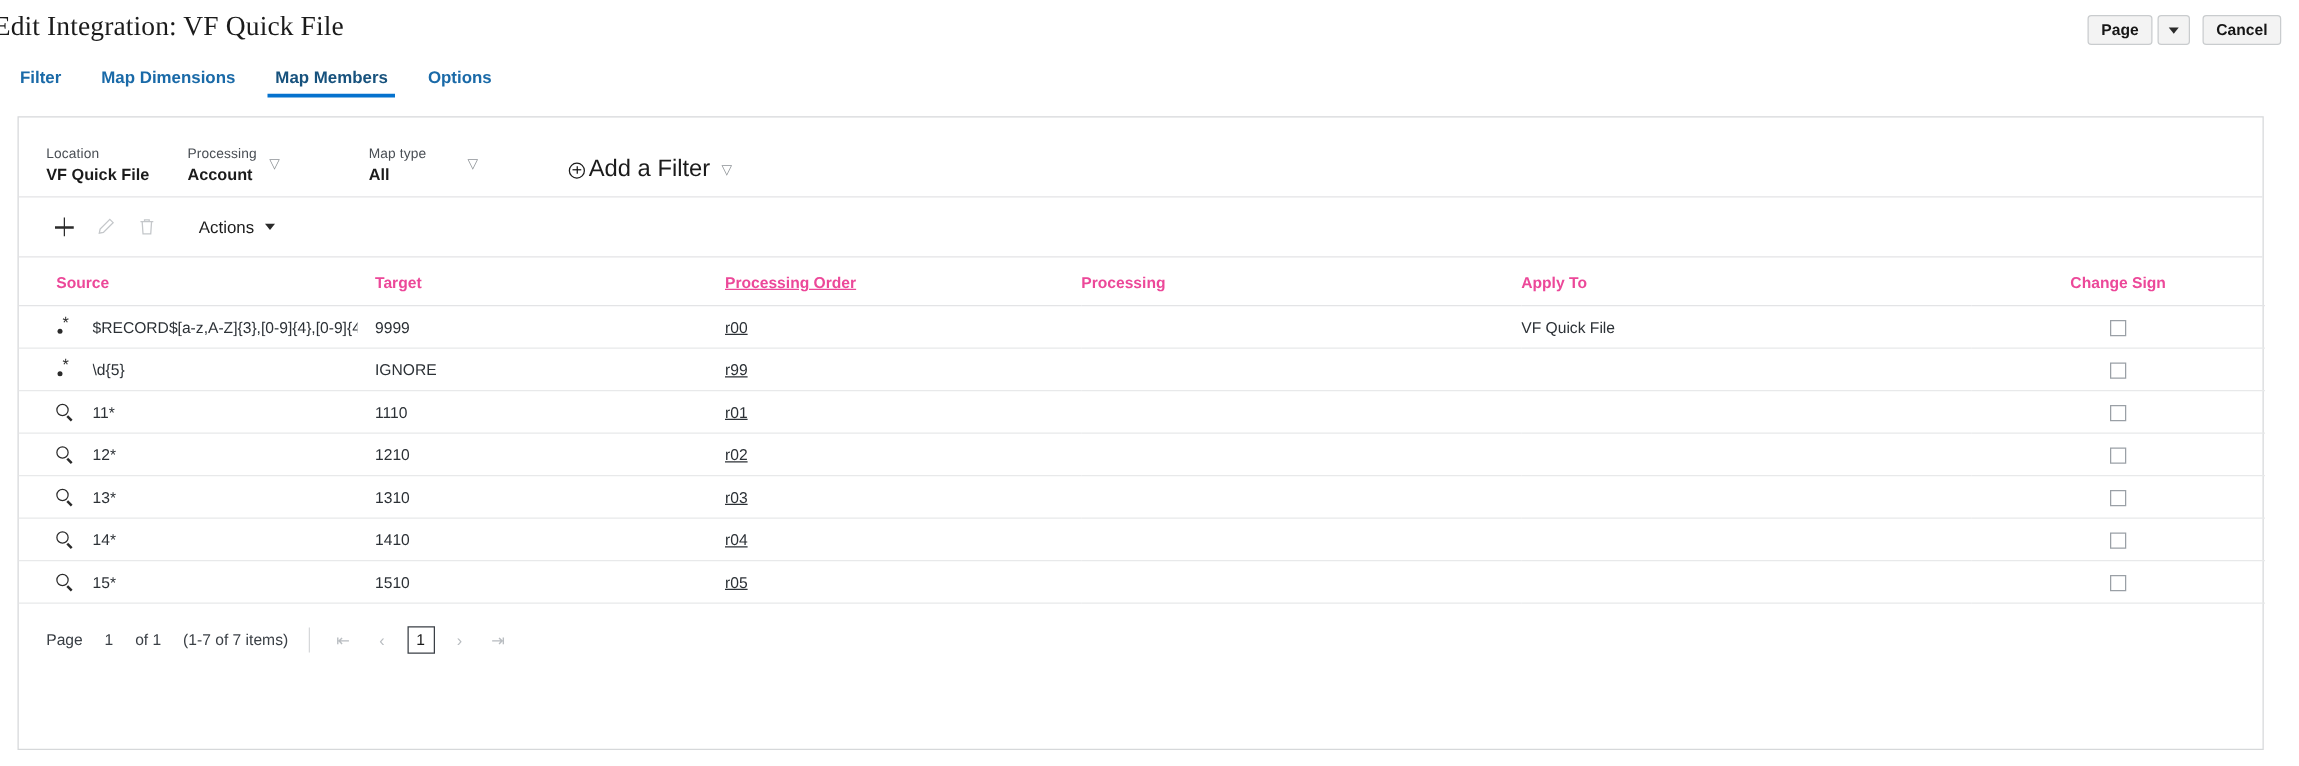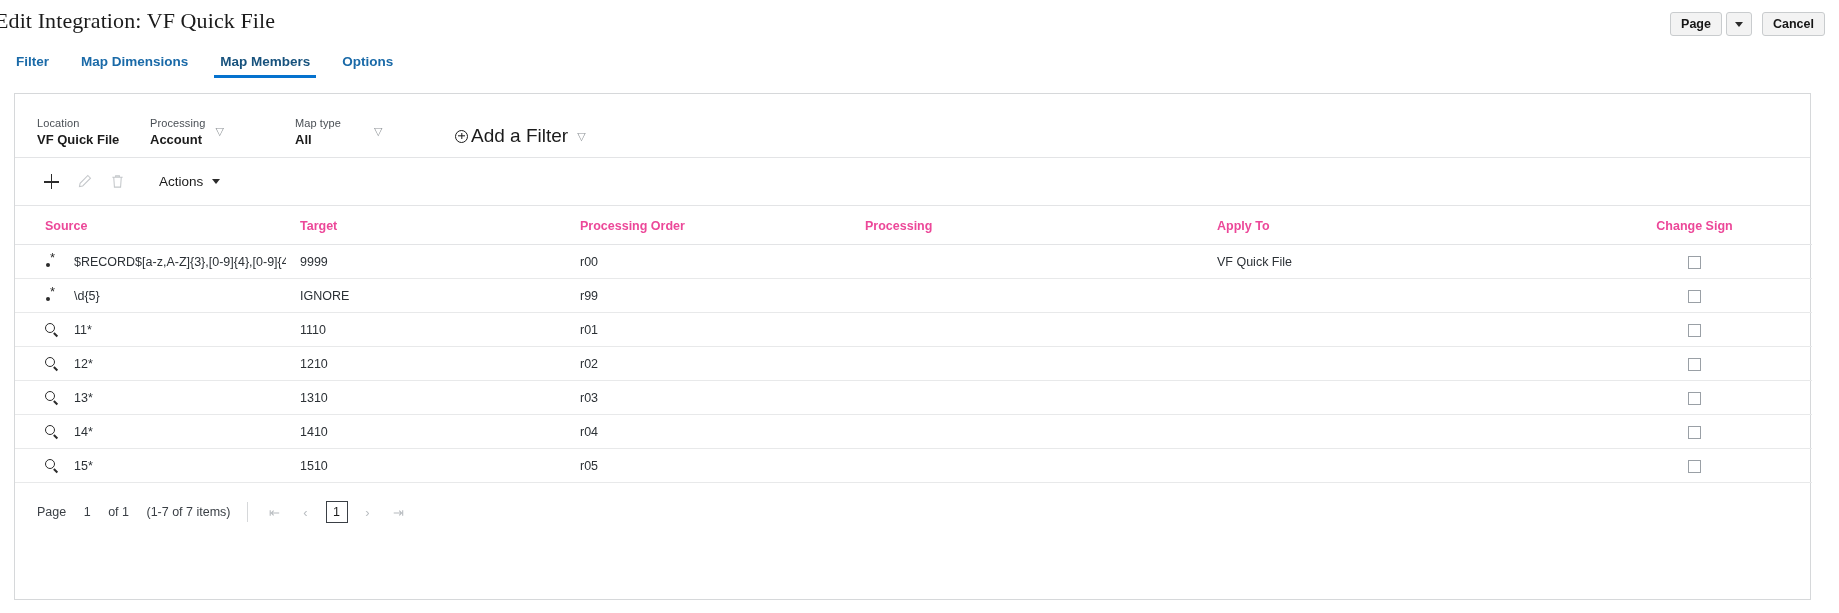--- a/index.html
+++ b/index.html
@@ -235,21 +235,21 @@
     font-size: 12.5px;
     color: #2c3136;
     padding: 9px 0;
     border-bottom: 1px solid #e8e9ea;
     height: 32px;
     overflow: hidden;
     white-space: nowrap;
   }
   .col-source    { width: 285px; padding-left: 30px !important; }
   .col-target    { width: 280px; }
-  .col-order     { width: 285px; }
+  .col-order     { width: 285px; text-decoration: underline; }
   .col-desc      { width: 352px; }
   .col-apply     { width: 360px; }
   .col-sign      { width: 235px; text-align: center !important; }
   .src-cell { display: flex; align-items: center; }
   .src-text {
     margin-left: 14px;
     overflow: hidden;
     text-overflow: clip;
     white-space: nowrap;
     max-width: 212px;

